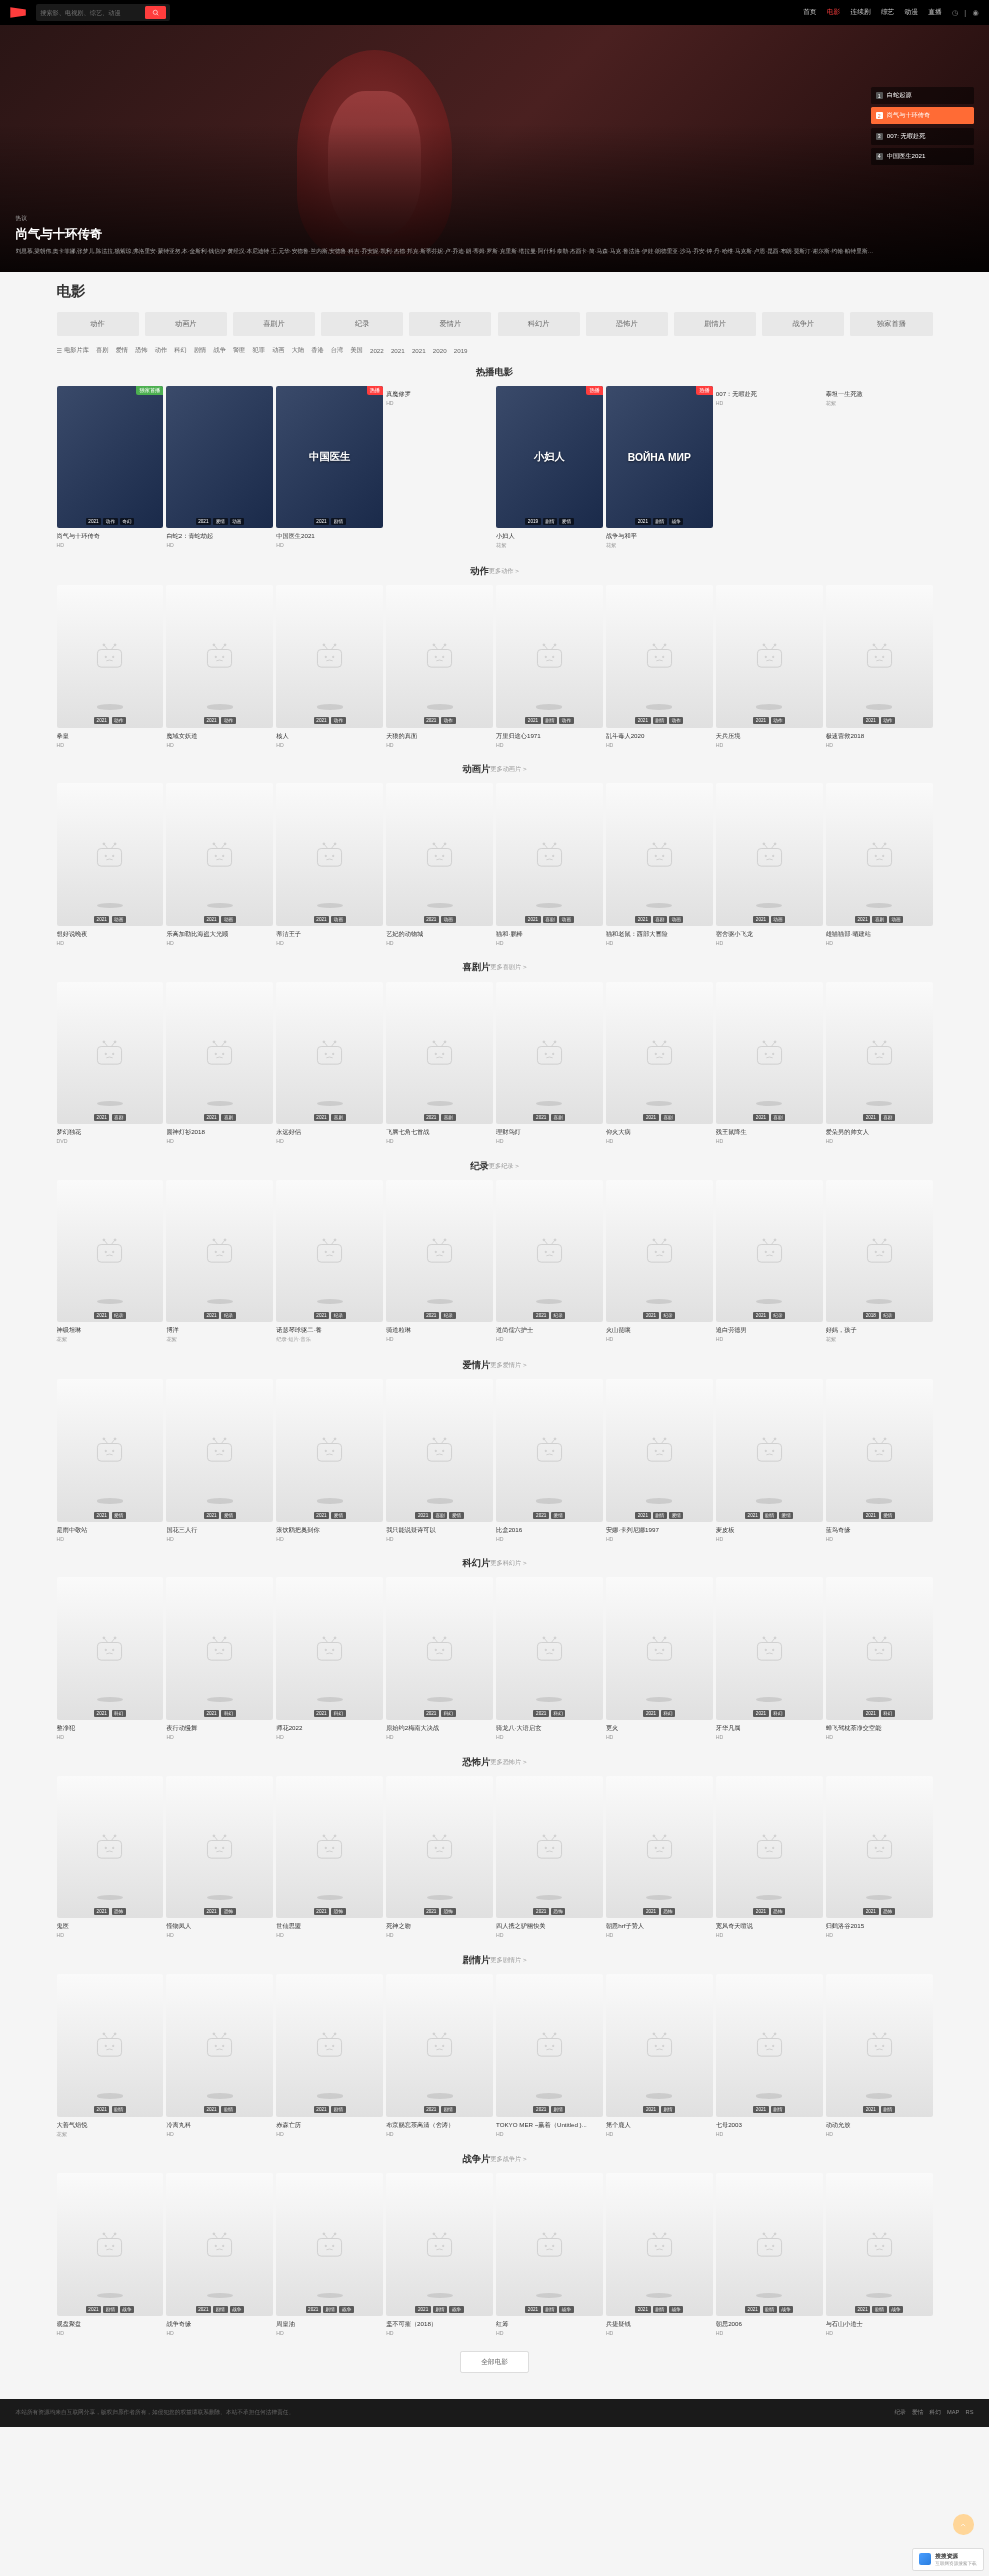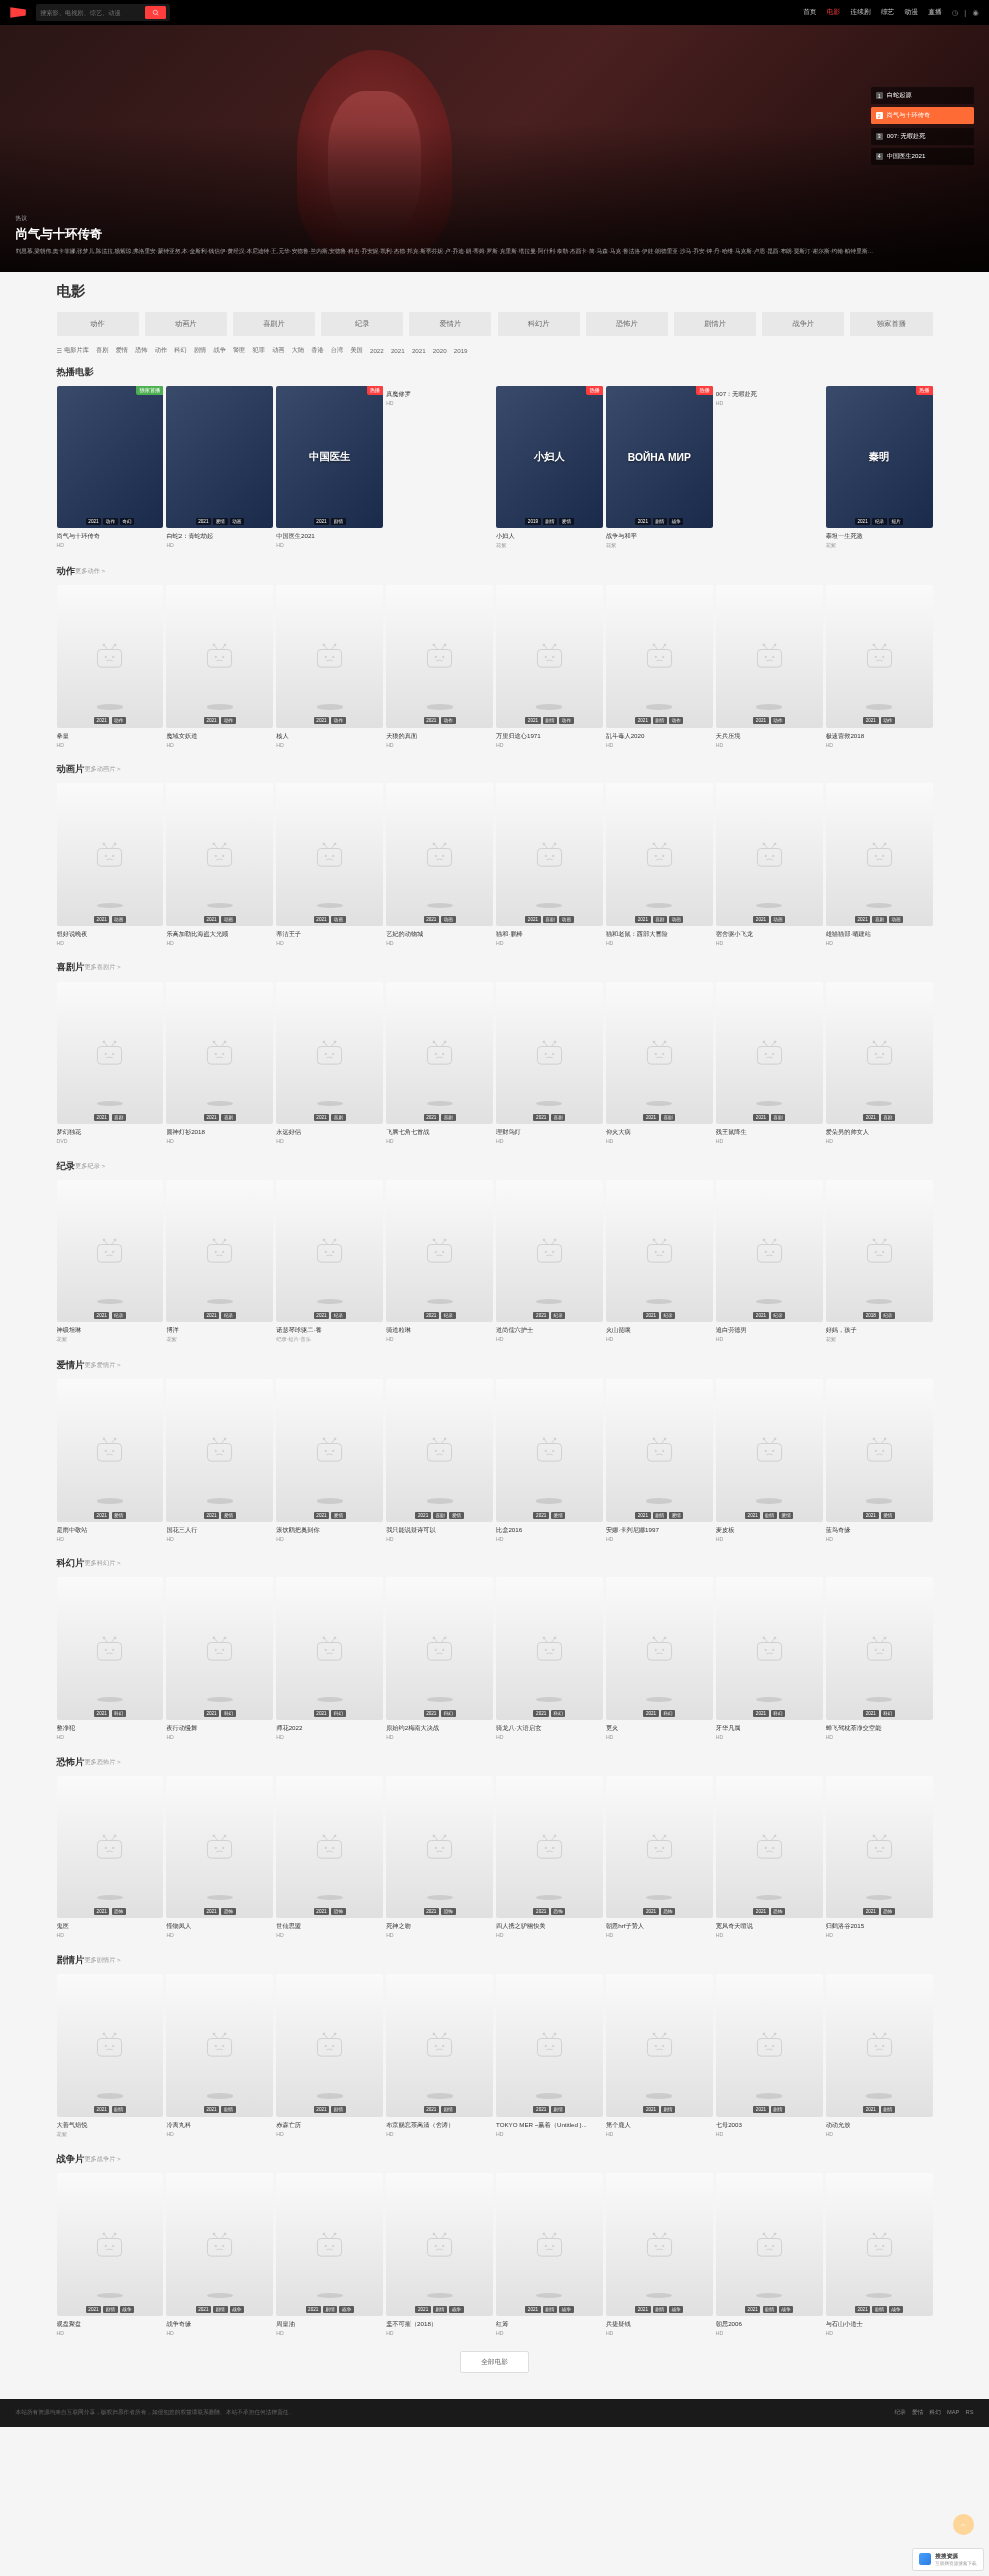--- a/index.html
+++ b/index.html
@@ -41,21 +41,21 @@
 .cat-tabs{display:flex;gap:6.2px;margin-bottom:10.3px}
 .cat-tab{flex:1;background:#e8e8e8;padding:7.2px;text-align:center;font-size:7.2px;cursor:pointer;border-radius:1.5px;color:#666}
 
 
 .filter-row{display:flex;gap:7.2px;align-items:center;margin-bottom:10.3px;flex-wrap:wrap}
 .filter-label{display:flex;align-items:center;gap:2.1px;font-size:6.2px;color:#666}
 .filter-item{font-size:6.2px;color:#666;cursor:pointer}
 
 
 .section{margin-bottom:15.5px}
-.section-head{display:flex;justify-content:flex-start;align-items:center;margin-bottom:7.2px}
+.section-head{display:flex;justify-content:center;align-items:center;margin-bottom:7.2px}
 .section-title{font-size:9.3px;font-weight:bold}
 .section-more{font-size:6.2px;color:#999;cursor:pointer;display:flex;align-items:center;gap:2.1px}
 
 
 .grid{display:grid;grid-template-columns:repeat(8,1fr);gap:3px}
 .card{cursor:pointer}
 .poster{width:100%;aspect-ratio:3/4;background:linear-gradient(180deg,#fafafa,#e0e0e0);border-radius:2.1px;position:relative;overflow:hidden;display:flex;align-items:center;justify-content:center}
 .poster.real{background:linear-gradient(135deg,#3a4a6a,#1a2a4a)}
 .poster-badge{position:absolute;top:0;right:0;background:#ff3d3d;color:#fff;font-size:5.2px;padding:1px 3.1px;border-bottom-left-radius:2.1px}
 .poster-badge.green{background:#4caf50}
@@ -253,29 +253,20 @@
               </div>
             </div>
             <div class="card-title">战争与和平</div>
             <div class="card-sub">花絮</div>
           </div>
           <div class="card">
             <div class="card-title">007：无暇赴死</div>
             <div class="card-sub">HD</div>
           </div>
           <div class="card">
-            <div class="poster real p8">
-              <span class="poster-badge ">热播</span>
-              <div class="poster-text">秦明</div>
-              <div class="poster-info">
-                <span class="poster-tag">2021</span>
-                <span class="poster-tag">纪录</span>
-                <span class="poster-tag">短片</span>
-              </div>
-            </div>
             <div class="card-title">泰坦一生死激</div>
             <div class="card-sub">花絮</div>
           </div>
         </div>
       </div>
       <div class="section">
         <div class="section-head">
           <div class="section-title">动作</div>
           <a class="section-more">更多动作 &gt;</a>
         </div>

